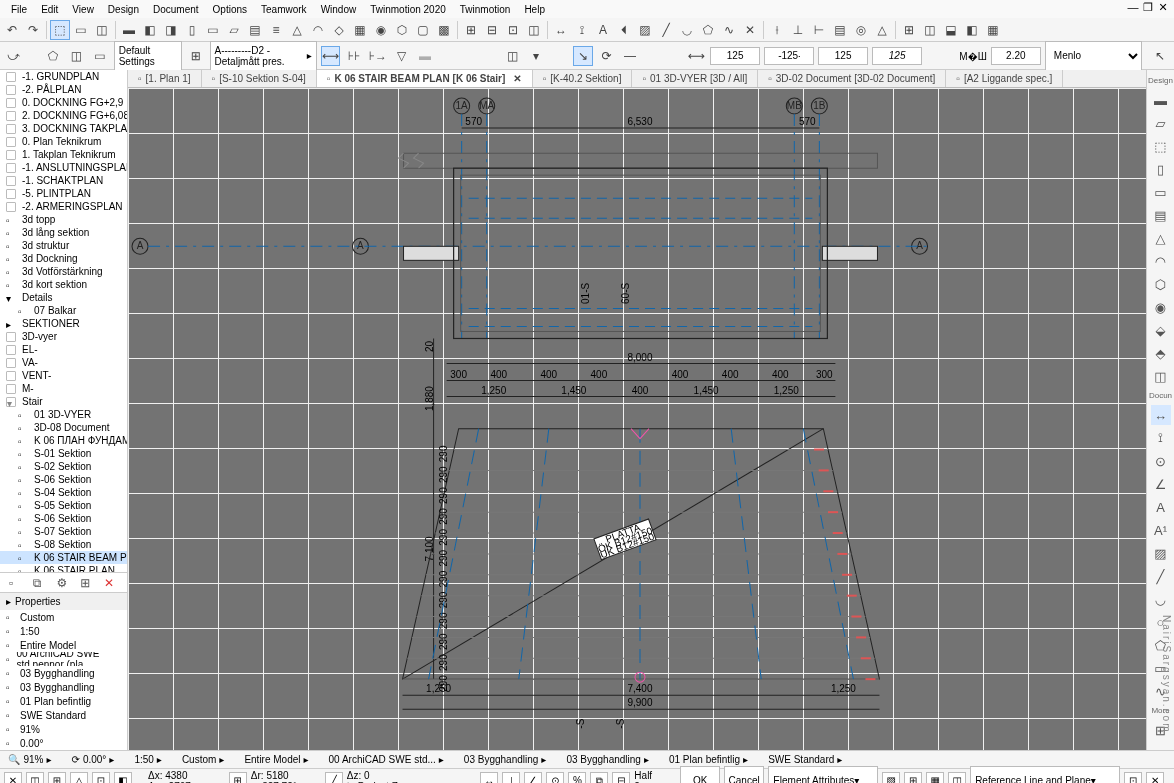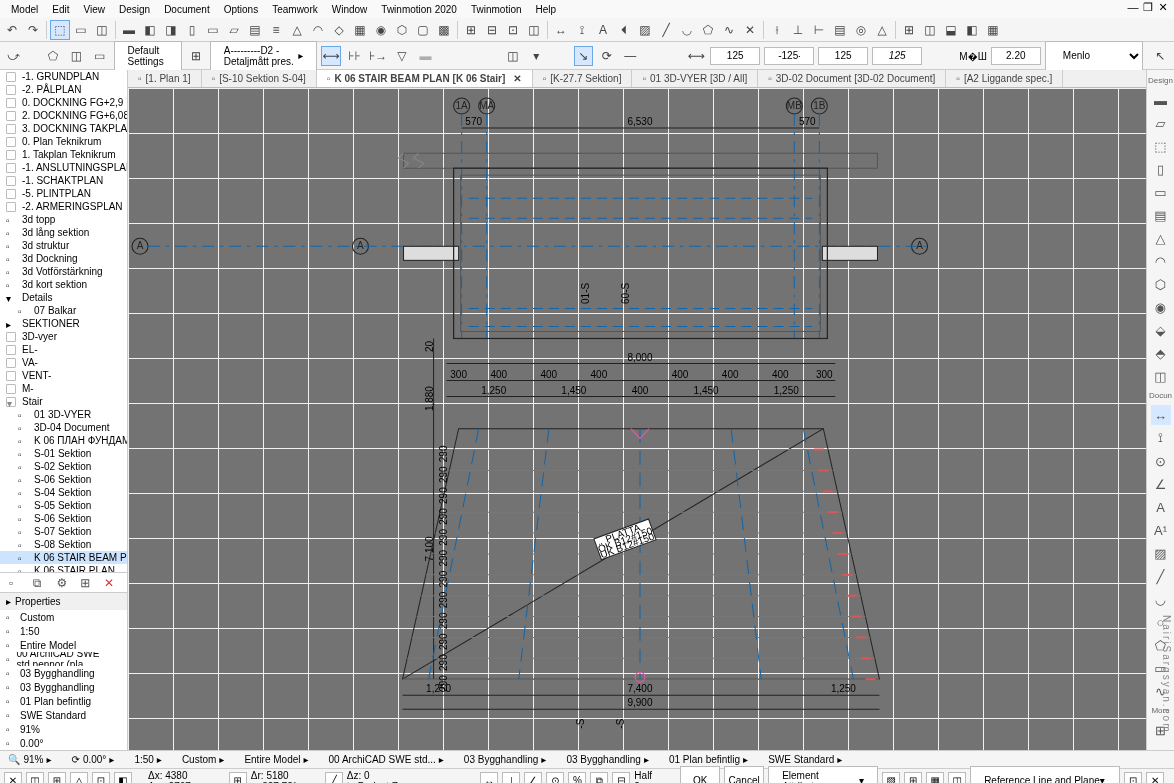--- a/index.html
+++ b/index.html
@@ -5,21 +5,21 @@
 *{box-sizing:border-box;margin:0;padding:0;font-family:Arial,sans-serif;font-size:10px;user-select:none}
 body{width:1174px;height:783px;background:#f5f5f5;overflow:hidden;position:relative}
 .menubar{height:18px;display:flex;align-items:center;padding:0 4px;background:#f9f9f9}
 .menubar span{padding:0 7px;cursor:pointer}
 .wincontrols{position:absolute;right:4px;top:2px;display:flex;gap:1px}
 .wincontrols div{width:14px;height:12px;font-size:11px;text-align:center;line-height:11px;cursor:pointer}
 .toolbar{height:24px;display:flex;align-items:center;padding:0 2px;background:#f5f5f5;border-bottom:1px solid #ccc;gap:1px}
 .tbtn{width:20px;height:20px;border:1px solid transparent;display:flex;align-items:center;justify-content:center;font-size:12px;color:#444}
 .tsep{width:1px;height:18px;background:#ccc;margin:0 2px}
 .optbar{height:28px;display:flex;align-items:center;padding:0 4px;gap:4px;background:#f5f5f5;border-bottom:1px solid #ccc}
-.optbtn{height:30px;padding:0 13px;border:1px solid #bbb;background:#fff;display:flex;align-items:center;font-size:10px}
+.optbtn{height:30px;padding:0 4px;border:1px solid #bbb;background:#fff;display:flex;align-items:center;font-size:10px}
 .optinput{height:18px;width:50px;border:1px solid #bbb;padding:0 13px;font-size:10px;text-align:center}
 .main{display:flex;height:680px}
 .sidebar{width:128px;background:#fff;border-right:1px solid #ccc;overflow:hidden;display:flex;flex-direction:column}
 .navtree{flex:1;overflow-y:auto;font-size:10px}
 .navitem{padding:1px 2px 1px 6px;display:flex;align-items:center;gap:6px;white-space:nowrap;overflow:hidden;cursor:pointer;height:13px}
 .navitem.sel{background:#cde4ff}
 .navicon{width:10px;height:10px;display:inline-block;flex-shrink:0}
 .fold{color:#888;border:1px solid #bbb;border-radius:1px}
 .indent1{padding-left:18px}
 .navtools{height:20px;display:flex;align-items:center;justify-content:space-around;border-top:1px solid #ccc;padding:0 4px}
@@ -42,21 +42,21 @@
 .statusitem{display:flex;align-items:center;gap:3px;padding:0 4px}
 .footbar{height:24px;display:flex;align-items:center;padding:0 4px;gap:4px;background:#f5f5f5;border-top:1px solid #ccc}
 .footbtn{width:18px;height:18px;border:1px solid #bbb;background:#fff;display:flex;align-items:center;justify-content:center;font-size:10px}
 .coord{font-size:9px;line-height:1.1}
 .watermark{position:absolute;right:2px;bottom:50px;writing-mode:vertical-rl;font-size:10px;color:#888;letter-spacing:2px}
 </style>
 </head>
 <body>
 
 <div class="menubar">
-  <span>Model</span>
+  <span>File</span>
   <span>Edit</span>
   <span>View</span>
   <span>Design</span>
   <span>Document</span>
   <span>Options</span>
   <span>Teamwork</span>
   <span>Window</span>
   <span>Twinmotion 2020</span>
   <span>Twinmotion</span>
   <span>Help</span>
@@ -264,21 +264,21 @@
         <div class="navitem">
           <span class="navicon fold">▾</span>
           <span>Stair</span>
         </div>
         <div class="navitem indent1">
           <span class="navicon ">▫</span>
           <span>01 3D-VYER</span>
         </div>
         <div class="navitem indent1">
           <span class="navicon ">▫</span>
-          <span>3D-04 Document</span>
+          <span>3D-08 Document</span>
         </div>
         <div class="navitem indent1">
           <span class="navicon ">▫</span>
           <span>K 06 ПЛАН ФУНДАМЕНТ</span>
         </div>
         <div class="navitem indent1">
           <span class="navicon ">▫</span>
           <span>S-01 Sektion</span>
         </div>
         <div class="navitem indent1">
@@ -385,21 +385,21 @@
           <span>▫</span>
           <span>[S-10 Sektion S-04]</span>
         </div>
         <div class="tab active">
           <span>▫</span>
           <span>K 06 STAIR BEAM PLAN [K 06 Stair]</span>
           <span style="margin-left:4px">✕</span>
         </div>
         <div class="tab">
           <span>▫</span>
-          <span>[K-27.7 Sektion]</span>
+          <span>[K-40.2 Sektion]</span>
         </div>
         <div class="tab">
           <span>▫</span>
           <span>01 3D-VYER [3D / All]</span>
         </div>
         <div class="tab">
           <span>▫</span>
           <span>3D-02 Document [3D-02 Document]</span>
         </div>
         <div class="tab">

